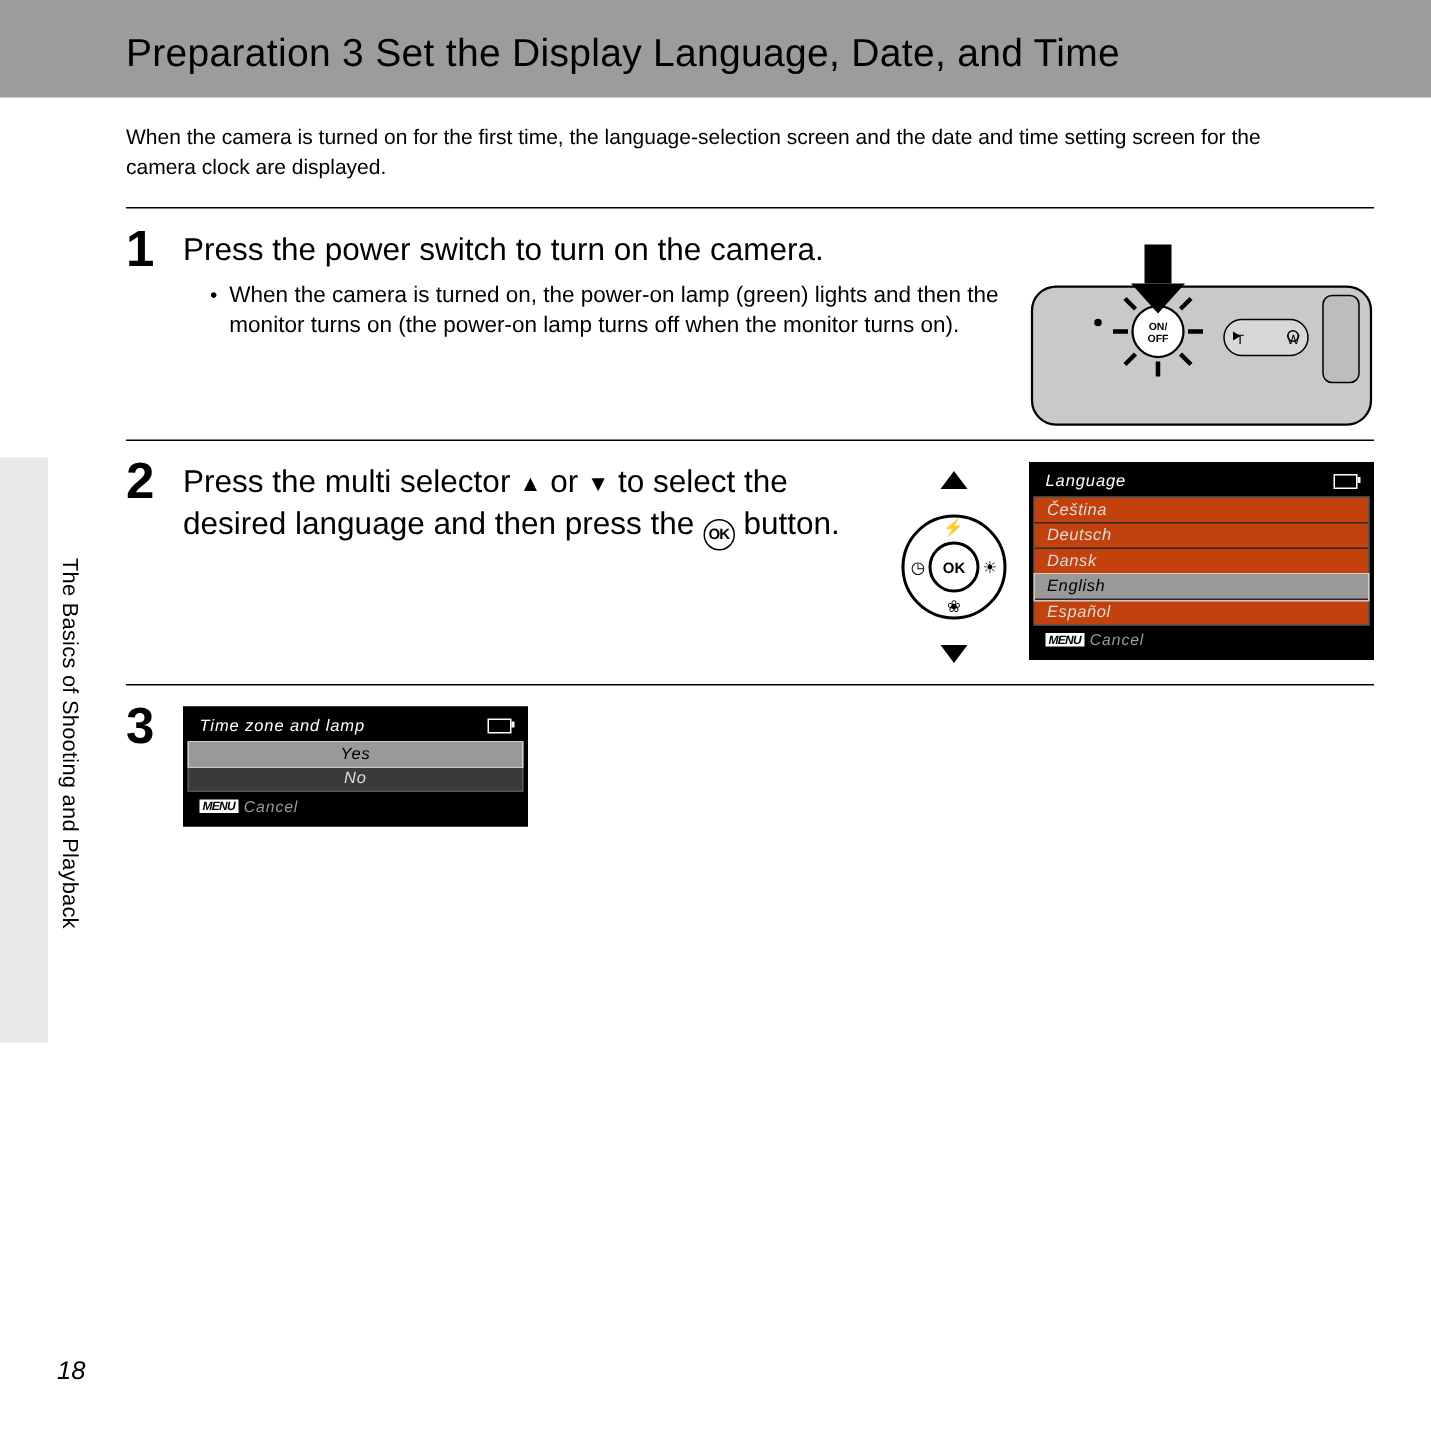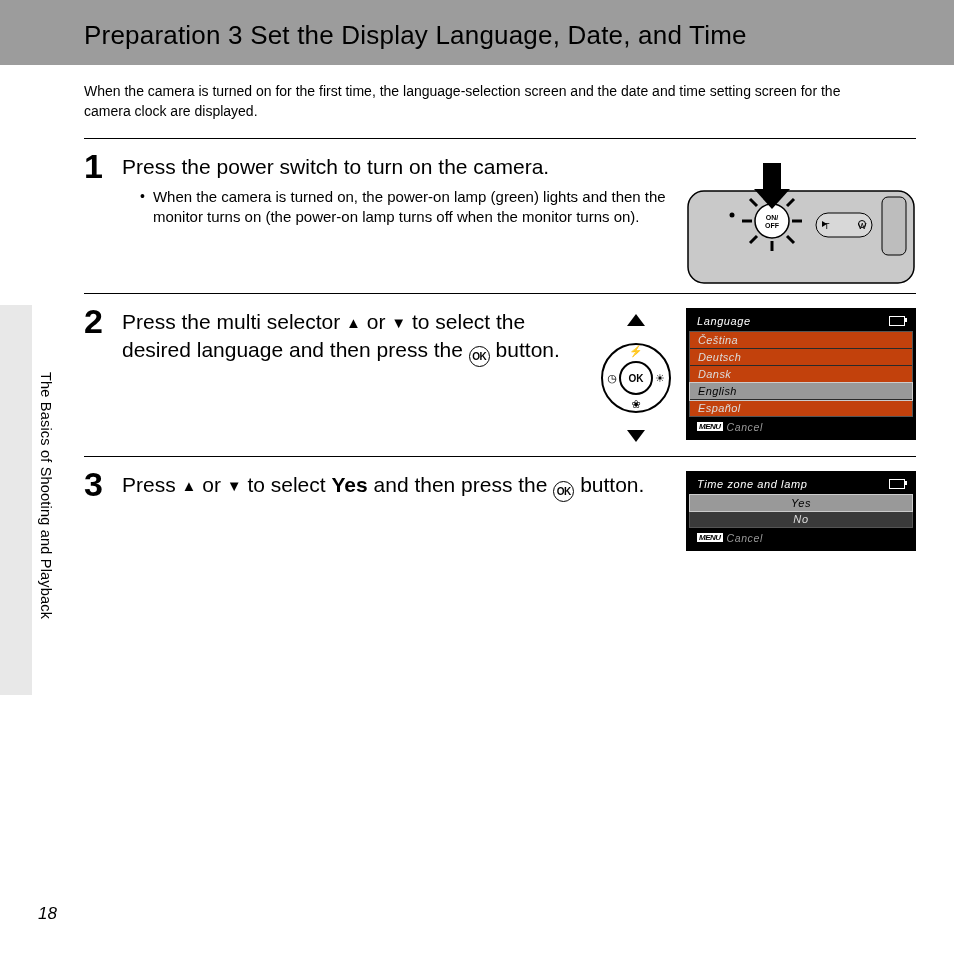--- a/index.html
+++ b/index.html
@@ -313,25 +313,20 @@
       </div>
     </div>
   </div>
 
   <hr class="sep">
 
   <div class="step">
     <div class="num">3</div>
     <div class="step-content">
       <div class="step-body-row">
-        <div class="step-text-col">
-          <div class="step-main">
-            <span>Press </span><span class="tri">▲</span><span> or </span><span class="tri">▼</span><span> to select </span><b>Yes</b><span> and then press the </span><span class="ok-circle">OK</span><span> button.</span>
-          </div>
-        </div>
         <div class="lcd">
           <div class="lcd-head">
             <span>Time zone and lamp</span>
             <span class="batt"></span>
           </div>
           <div class="lcd-yn">
             <div class="sel">Yes</div>
             <div>No</div>
           </div>
           <div class="lcd-foot">

